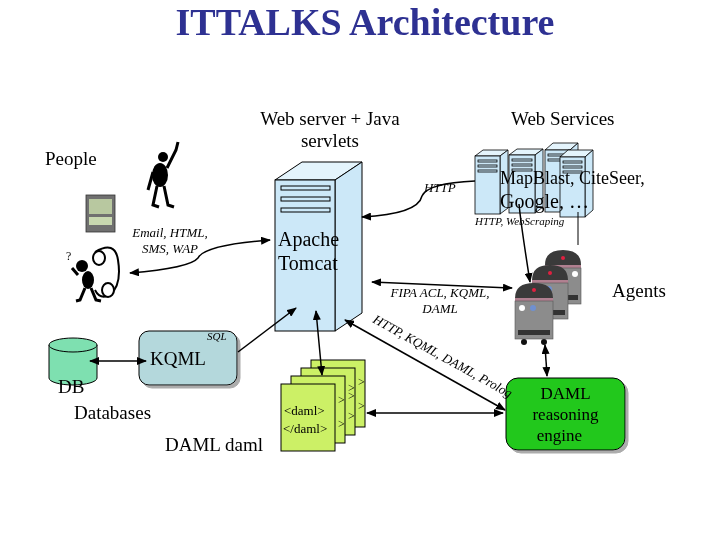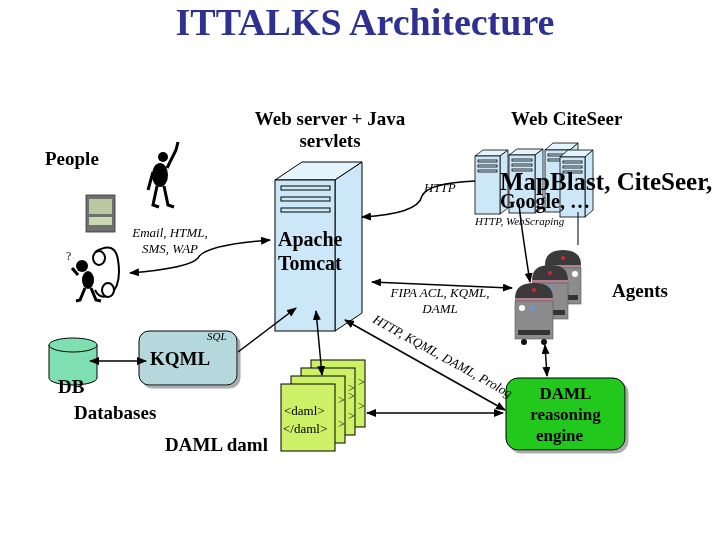--- a/index.html
+++ b/index.html
@@ -1,20 +1,20 @@
 <!DOCTYPE html>
 <html><head>
   <meta charset="utf-8">
   <style>
     html, body { margin: 0; padding: 0; background: #ffffff; }
     body { width: 720px; height: 540px; position: relative; overflow: hidden;
            font-family: "Liberation Serif", "DejaVu Serif", serif; color: #000; }
     .abs { position: absolute; }
     #title { left: 0; width: 730px; top: 16px; text-align: center; font-size: 38px; font-weight: bold; color: #2e3192; }
-    .lbl-b { font-weight: bold; font-size: 19px; }
+    .lbl-b { font-weight: normal; font-size: 19px; }
     .lbl-i { font-style: italic; font-size: 13px; }
     svg#diagram { position: absolute; left: 0; top: 0; }
     .center { text-align: center; }
   </style>
 </head>
 <body>
 
 <div id="title">ITTALKS Architecture</div>
 
 <svg id="diagram" width="720" height="540" viewBox="0 0 720 540">
@@ -193,22 +193,22 @@
 
   <text x="372" y="322" font-size="13" font-style="italic" font-family="Liberation Serif, serif" transform="rotate(29 372 322)">HTTP, KQML, DAML, Prolog</text>
 
   <text x="284" y="415" font-size="13" font-family="Liberation Serif, serif">&lt;daml&gt;</text>
   <text x="283" y="433" font-size="13" font-family="Liberation Serif, serif">&lt;/daml&gt;</text>
 </svg>
 
 <div class="abs lbl-b" style="left:45px; top:148px;">People</div>
 <div class="abs lbl-b center" style="left:240px; top:108px; width:180px;">Web server + Java</div>
 <div class="abs lbl-b center" style="left:240px; top:130px; width:180px;">servlets</div>
-<div class="abs lbl-b" style="left:511px; top:108px;">Web CiteSeer</div>
-<div class="abs lbl-b" style="left:500px; top:168px; font-size:25px;">MapBlast, CiteSeer,</div>
+<div class="abs lbl-b" style="left:511px; top:108px;">Web Services</div>
+<div class="abs lbl-b" style="left:500px; top:168px; font-size:18px;">MapBlast, CiteSeer,</div>
 <div class="abs lbl-b" style="left:500px; top:190px; font-size:20px;">Google,  …</div>
 <div class="abs lbl-b" style="left:278px; top:228px; font-size:20px;">Apache</div>
 <div class="abs lbl-b" style="left:278px; top:252px; font-size:20px;">Tomcat</div>
 <div class="abs lbl-b" style="left:612px; top:280px;">Agents</div>
 
 <div class="abs lbl-i" style="left:388px; top:180px;margin-left:36px;">HTTP</div>
 <div class="abs lbl-i" style="left:475px; top:215px; font-size:11px;">HTTP, WebScraping</div>
 <div class="abs lbl-i center" style="left:120px; top:225px; width:100px;font-family:Liberation Serif, serif;">Email, HTML,</div>
 <div class="abs lbl-i center" style="left:120px; top:241px; width:100px;">SMS, WAP</div>
 <div class="abs lbl-i center" style="left:380px; top:285px; width:120px;">FIPA ACL, KQML,</div>

